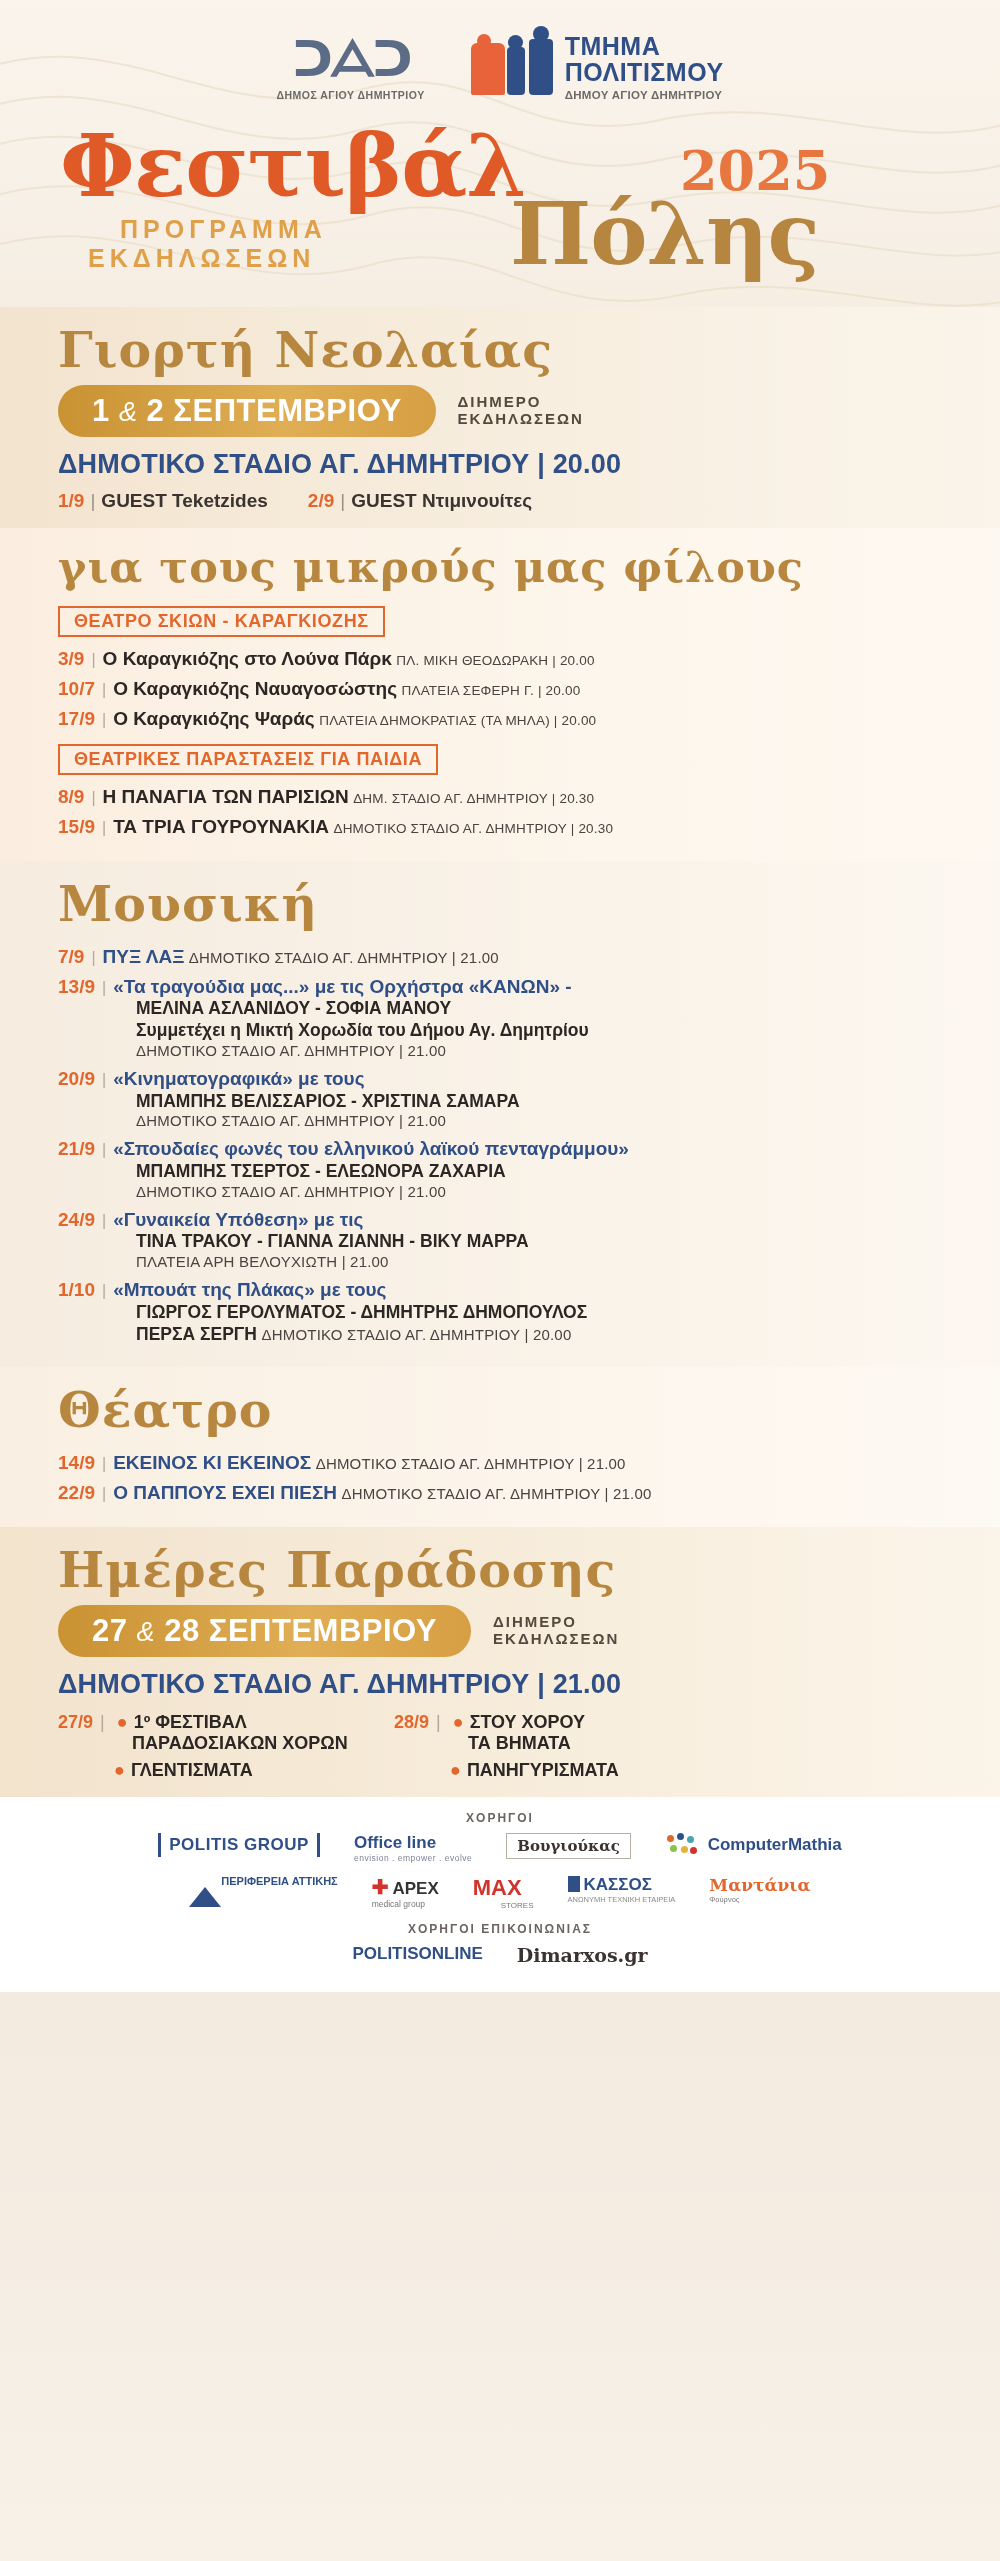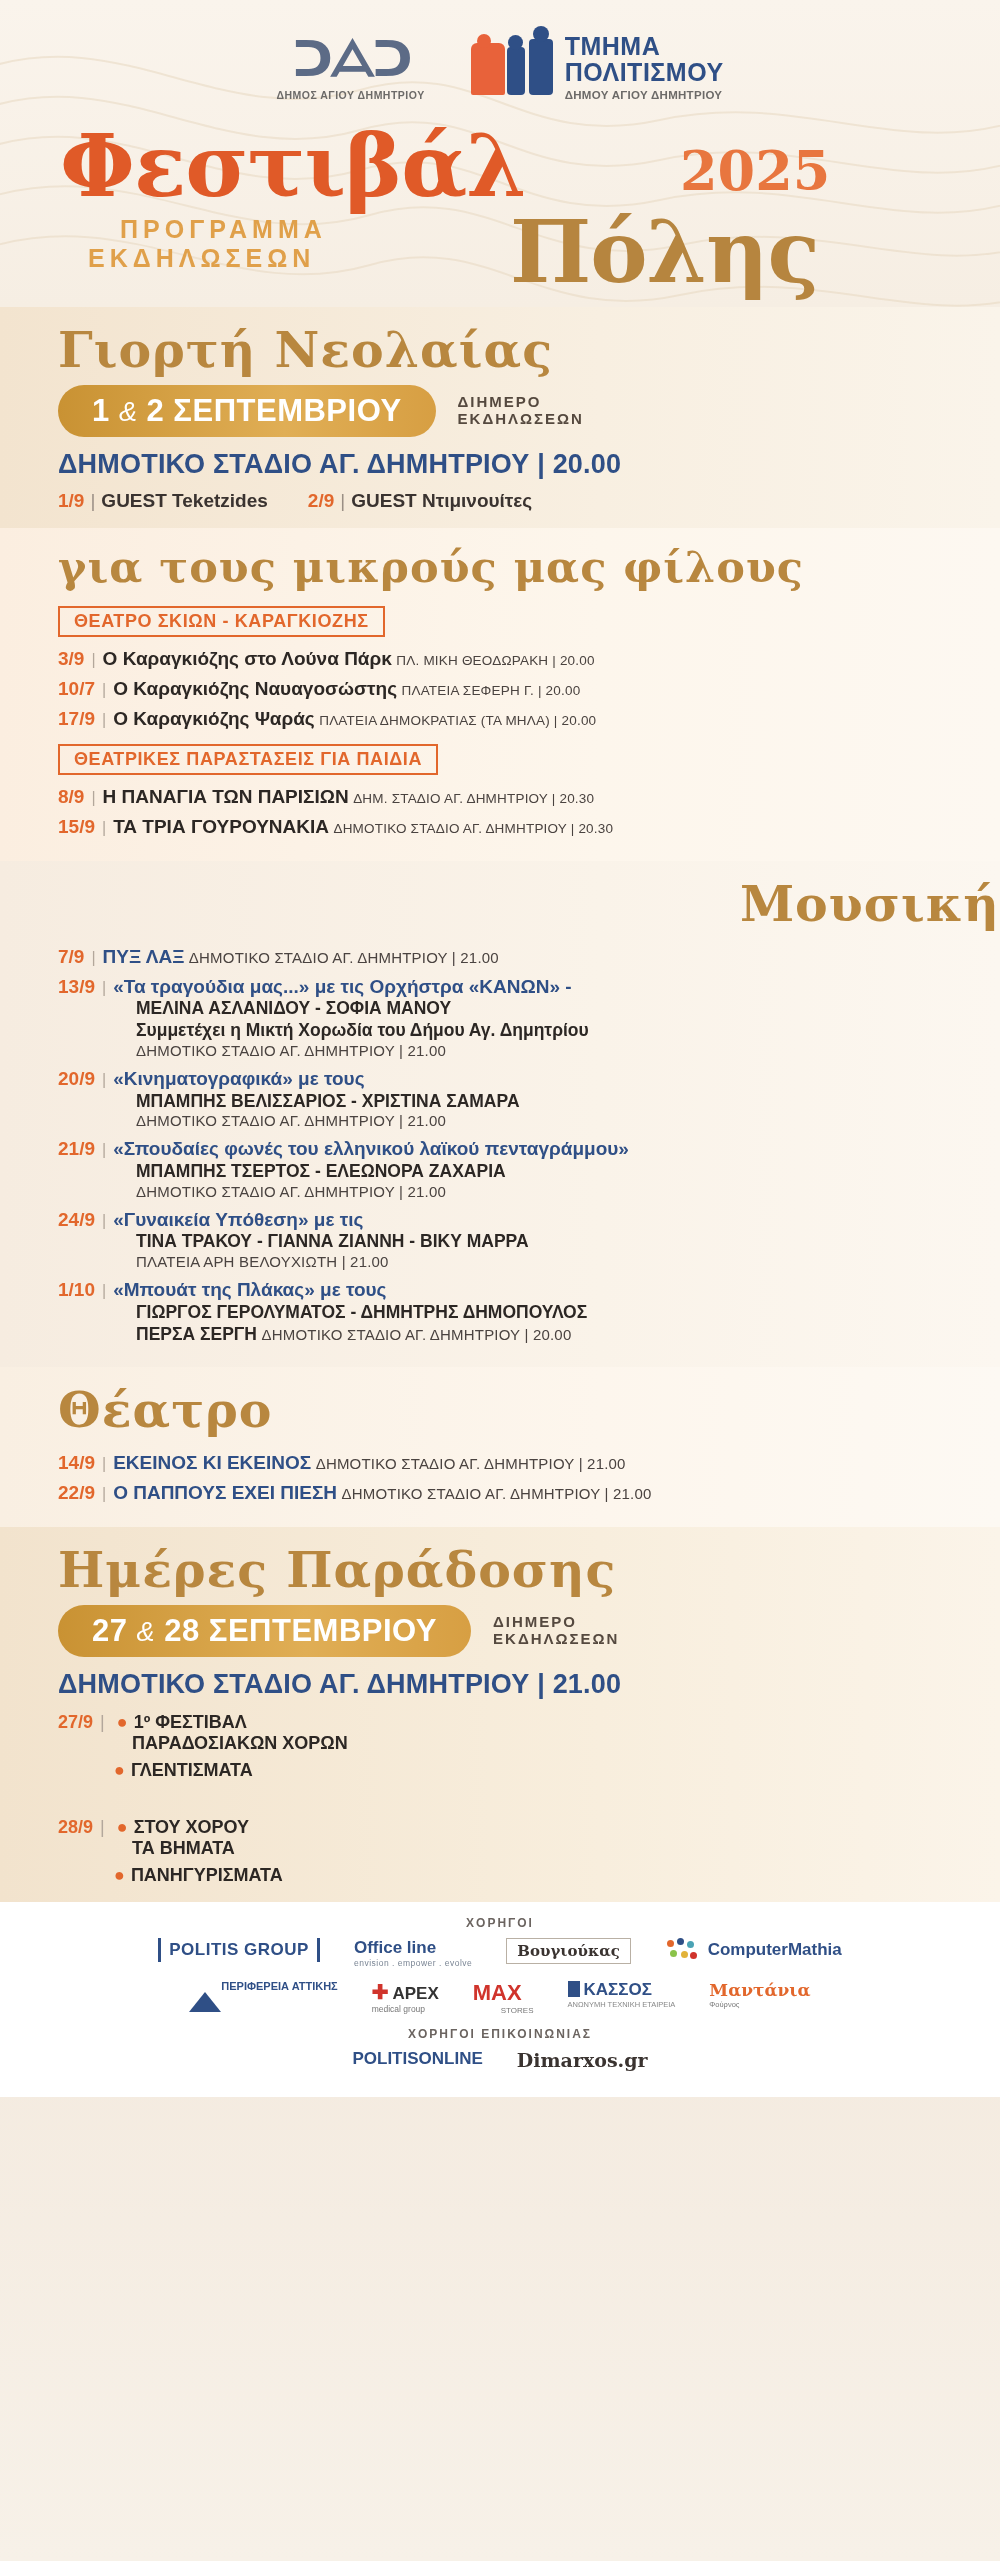--- a/index.html
+++ b/index.html
@@ -70,21 +70,21 @@
     position:absolute; left: 60px; top: 8px;
     font-family: "DejaVu Serif", serif;
     font-size: 86px; font-weight: bold; color: #e05a28; letter-spacing: -1px;
   }
   .t-year {
     position:absolute; left: 680px; top: 32px;
     font-family: "DejaVu Serif", serif;
     font-size: 54px; font-weight: bold; color:#e8763f;
   }
   .t-polis {
-    position:absolute; left: 510px; top: 94px;
+    position:absolute; left: 510px; top: 76px;
     font-family: "DejaVu Serif", serif;
     font-size: 86px; font-weight: bold; color: #b6853f; letter-spacing: -1px;
   }
   .t-prog1, .t-prog2 {
     position:absolute; font-weight:bold; color:#e0a04a; letter-spacing:5px;
   }
   .t-prog1 { left: 120px; top: 108px; font-size: 25px; }
   .t-prog2 { left: 88px; top: 137px; font-size: 25px; color:#e0a04a; }
 
   
@@ -139,25 +139,25 @@
   ul.events li { margin: 6px 0; line-height: 1.25; }
   .date { color:#e2672c; font-weight:bold; font-size: 19px; }
   .bar { color:#b3a79b; margin: 0 7px; }
   .ttl { font-weight: bold; font-size: 19px; color:#2c2724; }
   .ttl.blue { color:#2f4f86; }
   .place { font-size: 15px; color:#4a4340; letter-spacing:.2px; }
   .place.sm { font-size: 13.5px; }
   .nest { padding-left: 78px; }
   .mix { font-weight:bold; font-size:17.5px; color:#2c2724; }
 
-  .music-title { color:#b8873f;text-align:right; }
+  .music-title { color:#b8873f; }
   .theatro-title { color:#b8873f; }
 
   
-  .trad-grid { display:flex; padding-left: 58px; margin-top: 12px; gap: 36px; flex-direction: column; }
+  .trad-grid { display:flex; padding-left: 58px; margin-top: 12px; gap: 36px; }
   .trad-col { font-size: 18px; }
   .trad-col .hd { color:#e2672c; font-weight:bold; }
   .trad-col .it { font-weight:bold; color:#2c2724; }
   .bullet { color:#e2672c; margin-right:6px; }
   .qr-box { position:absolute; right: 42px; top: 1225px; width: 110px; text-align:center; }
 
   
   .sponsors { background:#fff; padding: 14px 0 26px; }
   .sp-label { text-align:center; font-size: 12px; font-weight:bold; color:#6b6460; letter-spacing:2px; margin-bottom: 8px; }
   .sp-row { display:flex; justify-content:center; align-items:flex-start; gap: 34px; flex-wrap: wrap; margin-bottom: 12px; }

